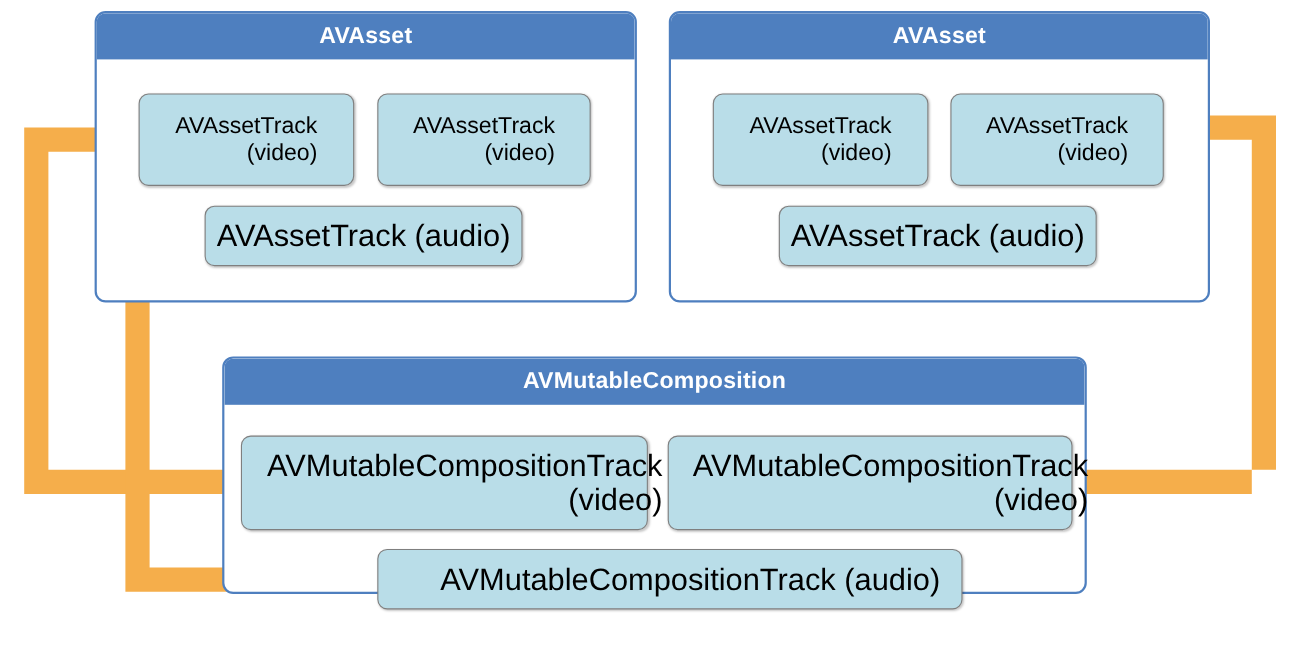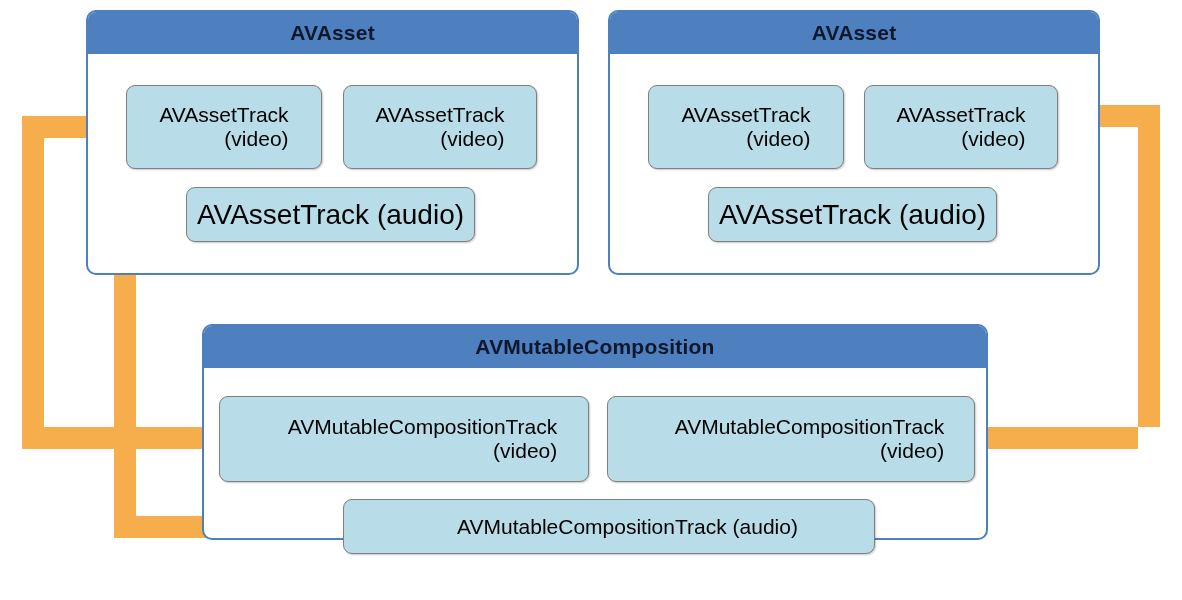--- a/index.html
+++ b/index.html
@@ -18,21 +18,21 @@
   .container-box{
     box-sizing:border-box;
     border:2px solid #4E7FBF;
     border-radius:10px;
     background:#FFFFFF;
     overflow:hidden;
   }
   .container-header{
     height:42px;
     background:#4E7FBF;
-    color:#0f172a;
+    color:#ffffff;
     font-weight:bold;
     font-size:21px;
     display:flex;align-items:center;justify-content:center;
     letter-spacing:.2px;
   }
   .container-body{position:relative;}
 
   
   .track{
     position:absolute;
@@ -42,21 +42,21 @@
     border-radius:9px;
     display:flex;align-items:center;justify-content:center;
     text-align:right;
     color:#000000;
     font-size:21px;
     line-height:1.12;
     box-shadow:1px 1px 2px rgba(0,0,0,0.22);
     z-index:3;
   }
   .track.audio{font-size:28px;}
-  .track.comp{font-size:21px;padding-left:37px;}
+  .track.comp{font-size:28px;padding-left:37px;}
 
   
   .track-abs{position:absolute;z-index:3;}
 </style>
 </head>
 <body>
 
 <div id="stage">
 
   <svg id="arrows" viewBox="0 0 1182 600" width="1182" height="600" aria-hidden="true">

